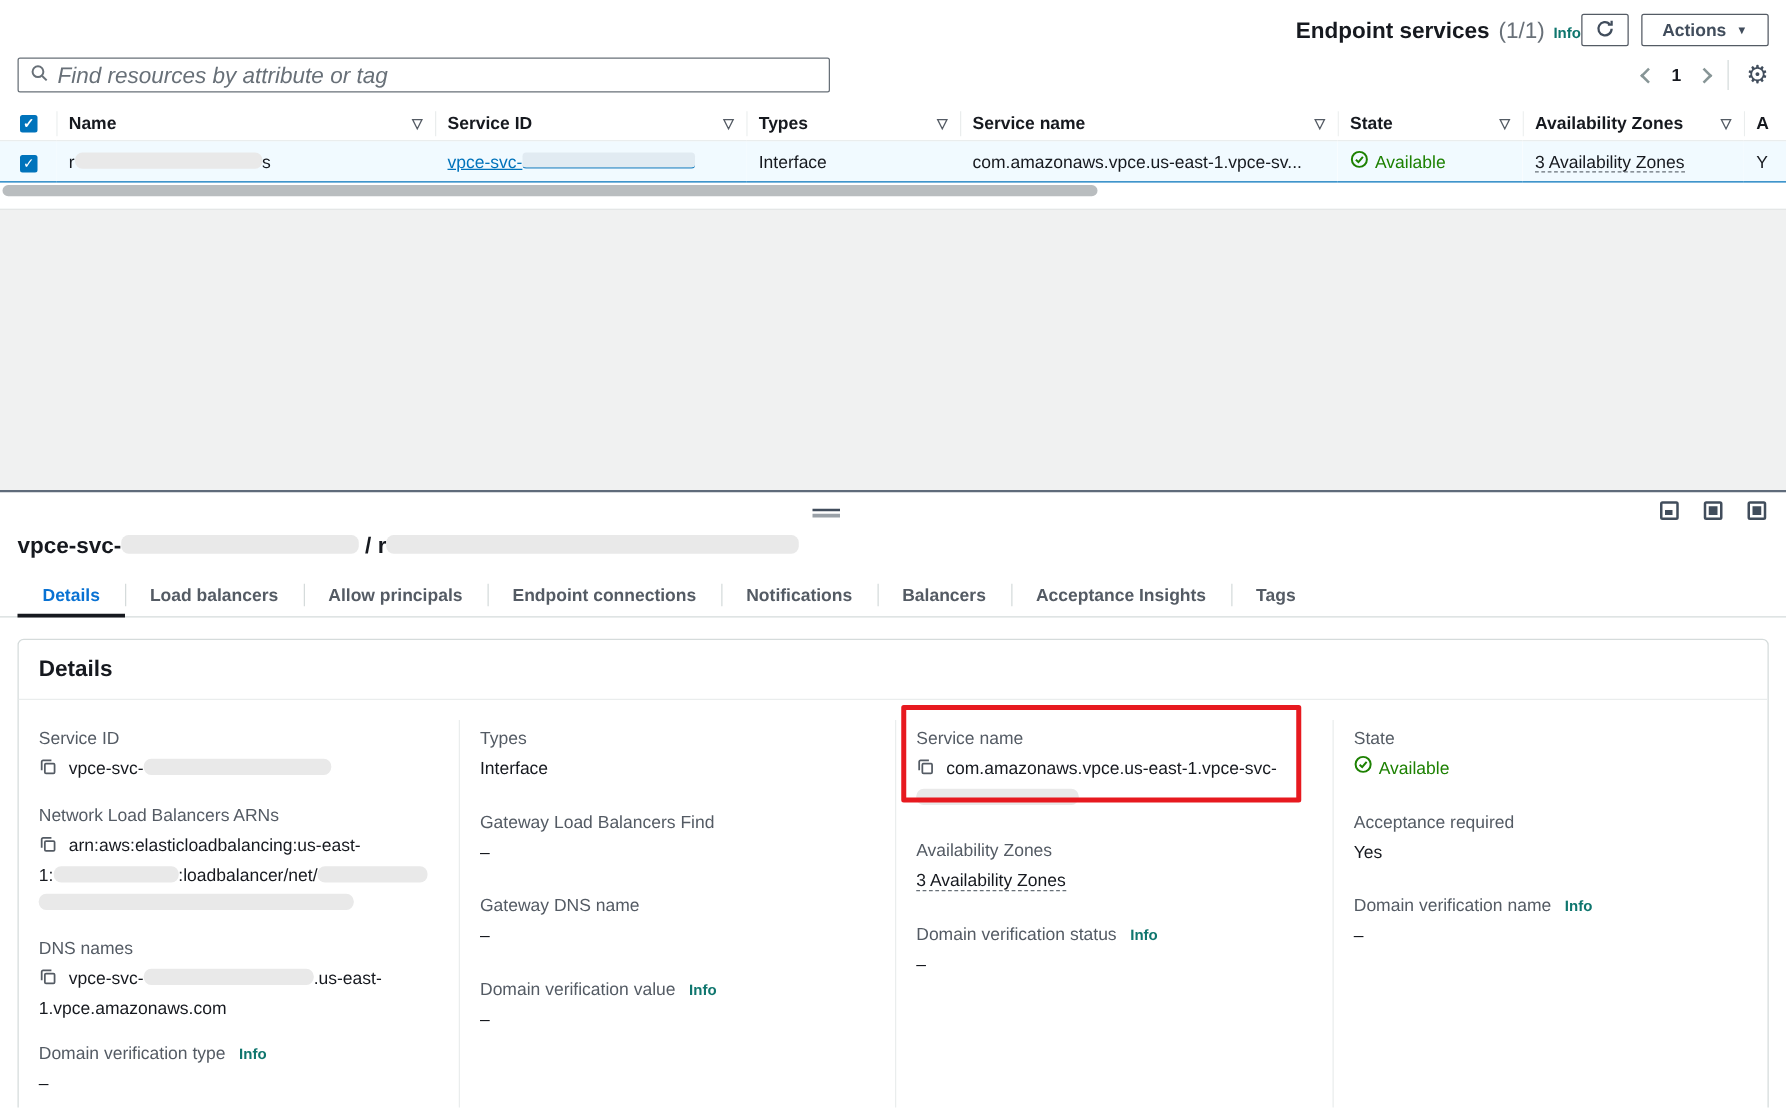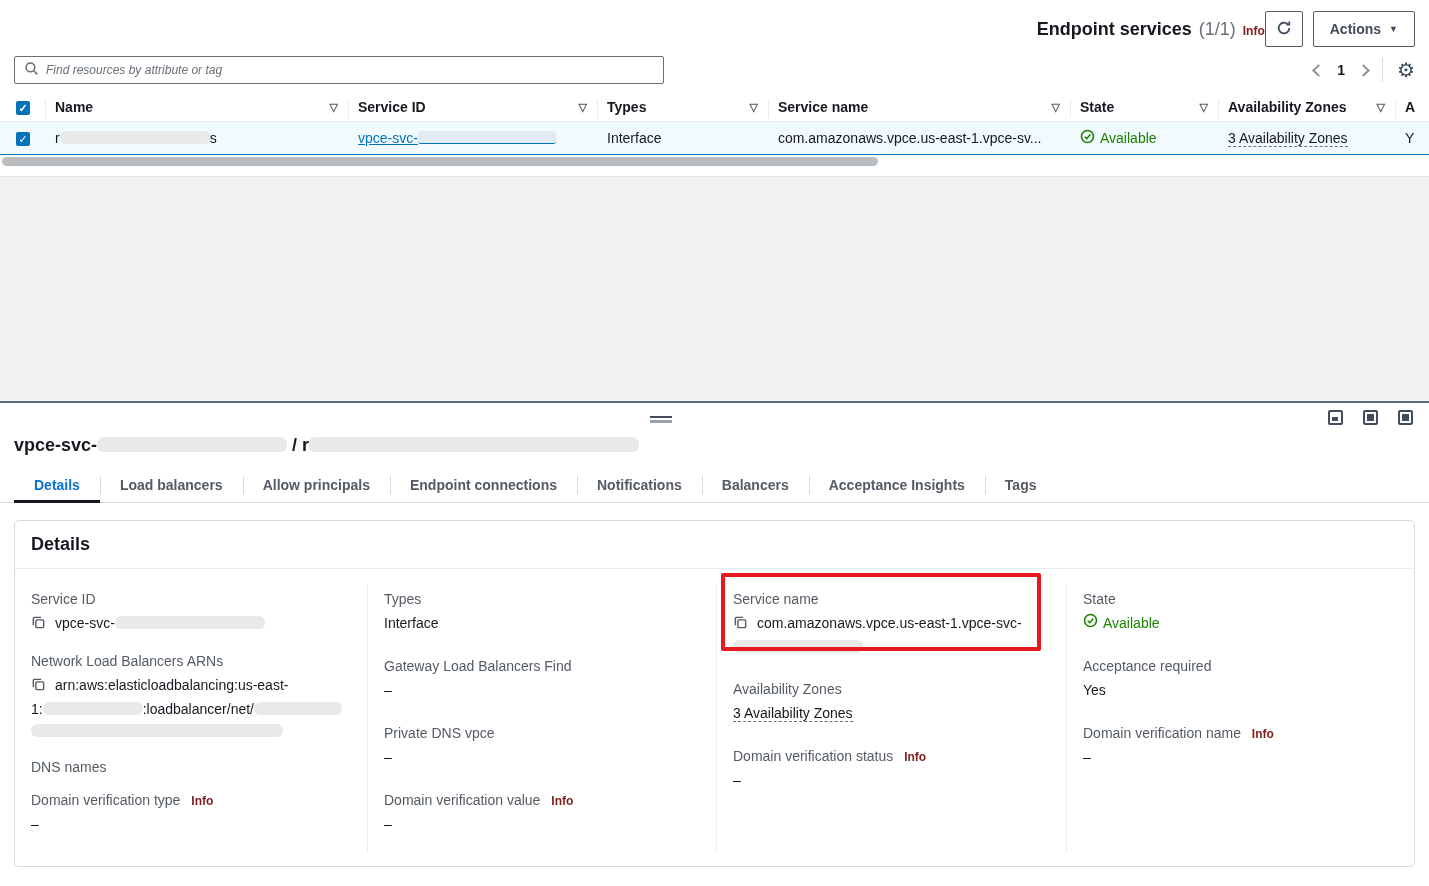--- a/index.html
+++ b/index.html
@@ -3,32 +3,32 @@
 <meta charset="utf-8">
 <style>
   * { box-sizing: border-box; margin: 0; padding: 0; }
   html,body { width:1429px; height:886px; overflow:hidden; }
   body { font-family:"Liberation Sans", sans-serif; font-size:14px; color:#16191f; background:#fff; }
 
   
   .header-row { display:flex; justify-content:flex-end; align-items:center; padding:11px 14px 7px 14px; }
   .page-title { font-size:18px; font-weight:700; display:flex; align-items:baseline; gap:7px; }
   .page-title .count { font-weight:400; color:#687078; font-size:18px; }
-  .info-link { color:#7f1d1d; font-size:12px; font-weight:700; text-decoration:none; cursor:pointer; }
+  .info-link { color:#0f766e; font-size:12px; font-weight:700; text-decoration:none; cursor:pointer; }
   .hdr-buttons { display:flex; gap:10px; align-items:center; }
-  .btn { height:36px; border:1px solid #545b64; background:#fff; border-radius:2px; font-weight:700;
+  .btn { height:26px; border:1px solid #545b64; background:#fff; border-radius:2px; font-weight:700;
          font-size:14px; color:#414d5c; display:flex; align-items:center; gap:8px; padding:0 16px; cursor:pointer; }
   .btn.icon-only { padding:0 10px; }
   .btn .caret { font-size:9px; color:#414d5c; }
   .btn-primary { background:#f8991d; border-color:#f8991d; color:#16191f; padding:0 18px; }
 
   .search-row { display:flex; justify-content:space-between; align-items:center; padding:2px 14px 12px 14px; }
   .search-box { width:650px; height:28px; border:1px solid #687078; border-radius:2px; background:#fff;
                 display:flex; align-items:center; gap:7px; padding:0 9px; }
-  .search-box input { border:none; outline:none; flex:1; font-size:12px; font-style:italic; color:#16191f;
+  .search-box input { border:none; outline:none; flex:1; font-size:18px; font-style:italic; color:#16191f;
                       font-family:"Liberation Sans",sans-serif; background:transparent; }
   .search-box input::placeholder { color:#687078; font-style:italic; }
   .pagination { display:flex; align-items:center; gap:14px; }
   .chev { width:9px; height:9px; border-left:2px solid #879596; border-bottom:2px solid #879596; display:inline-block; cursor:pointer; }
   .chev.left { transform:rotate(45deg); }
   .chev.right { transform:rotate(-135deg); }
   .page-num { font-weight:700; font-size:14px; color:#16191f; }
   .vsep { width:1px; height:24px; background:#d5dbdb; }
   .gear { font-size:20px; color:#414d5c; line-height:1; cursor:pointer; }
 
@@ -284,41 +284,50 @@
                 <rect x="5.2" y="5.2" width="8.3" height="8.3" rx="1"></rect>
                   <path d="M10.8 2.5H3.7a1.2 1.2 0 0 0-1.2 1.2v7.1"></path>
               </svg>
             </span><span>arn:aws:elasticloadbalancing:us-east-</span><br>
             <span>1:</span><span class="redact" style="width:100px"></span><span>:loadbalancer/net/</span><span class="redact" style="width:88px"></span><br>
             <span class="redact" style="width:252px"></span>
           </div>
         </div>
         <div class="field">
           <div class="label">DNS names</div>
+          <div class="value">
+            <span class="copy-icon">
+              <svg width="15" height="15" viewBox="0 0 16 16" fill="none" stroke="#545b64" stroke-width="1.5">
+                <rect x="5.2" y="5.2" width="8.3" height="8.3" rx="1"></rect>
+                  <path d="M10.8 2.5H3.7a1.2 1.2 0 0 0-1.2 1.2v7.1"></path>
+              </svg>
+            </span><span>vpce-svc-</span><span class="redact" style="width:136px"></span><span>.us-east-</span><br>
+            <span>1.vpce.amazonaws.com</span>
+          </div>
         </div>
         <div class="field">
           <div class="label">
             <span>Domain verification type</span>
             <a class="info-link" style="margin-left:7px">Info</a>
           </div>
           <div class="value">–</div>
         </div>
       </div>
 
       <div class="col">
         <div class="field">
           <div class="label">Types</div>
           <div class="value">Interface</div>
         </div>
         <div class="field" style="margin-top:24px">
           <div class="label">Gateway Load Balancers Find</div>
           <div class="value">–</div>
         </div>
         <div class="field" style="margin-top:24px">
-          <div class="label">Private DNS vpce</div>
+          <div class="label">Gateway DNS name</div>
           <div class="value">–</div>
         </div>
         <div class="field" style="margin-top:24px">
           <div class="label">
             <span>Domain verification value</span>
             <a class="info-link" style="margin-left:7px">Info</a>
           </div>
           <div class="value">–</div>
         </div>
       </div>

